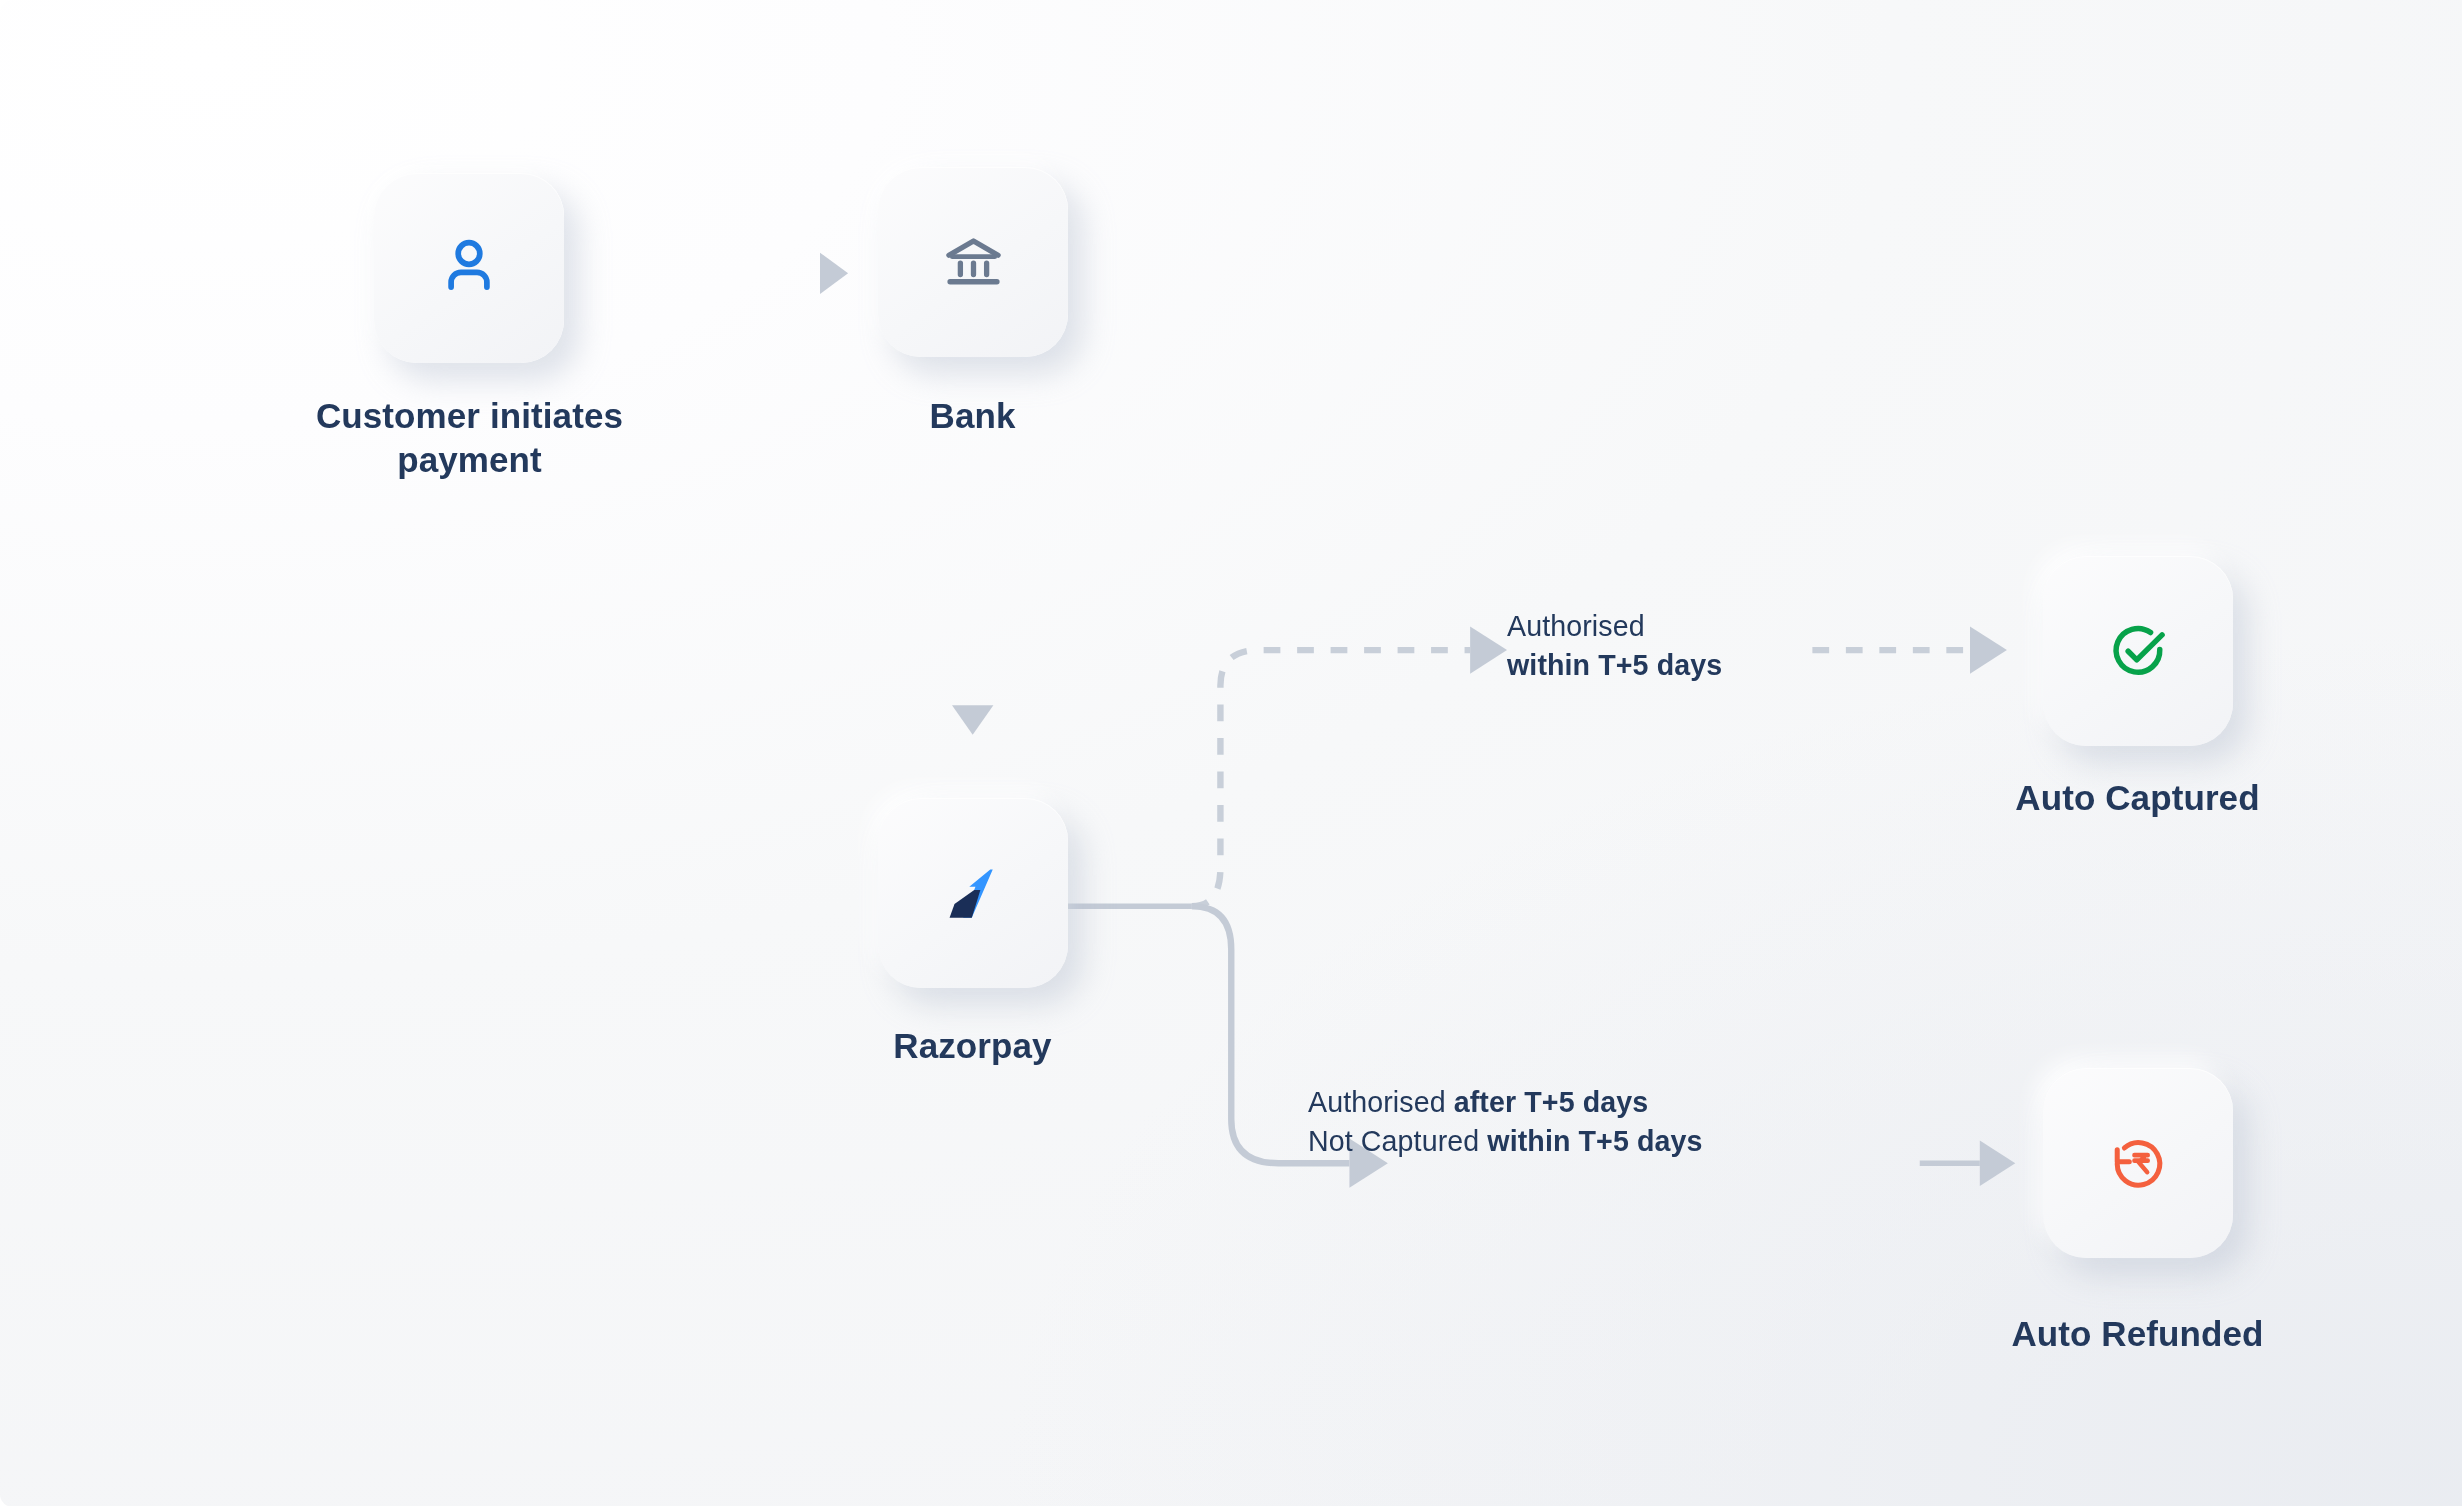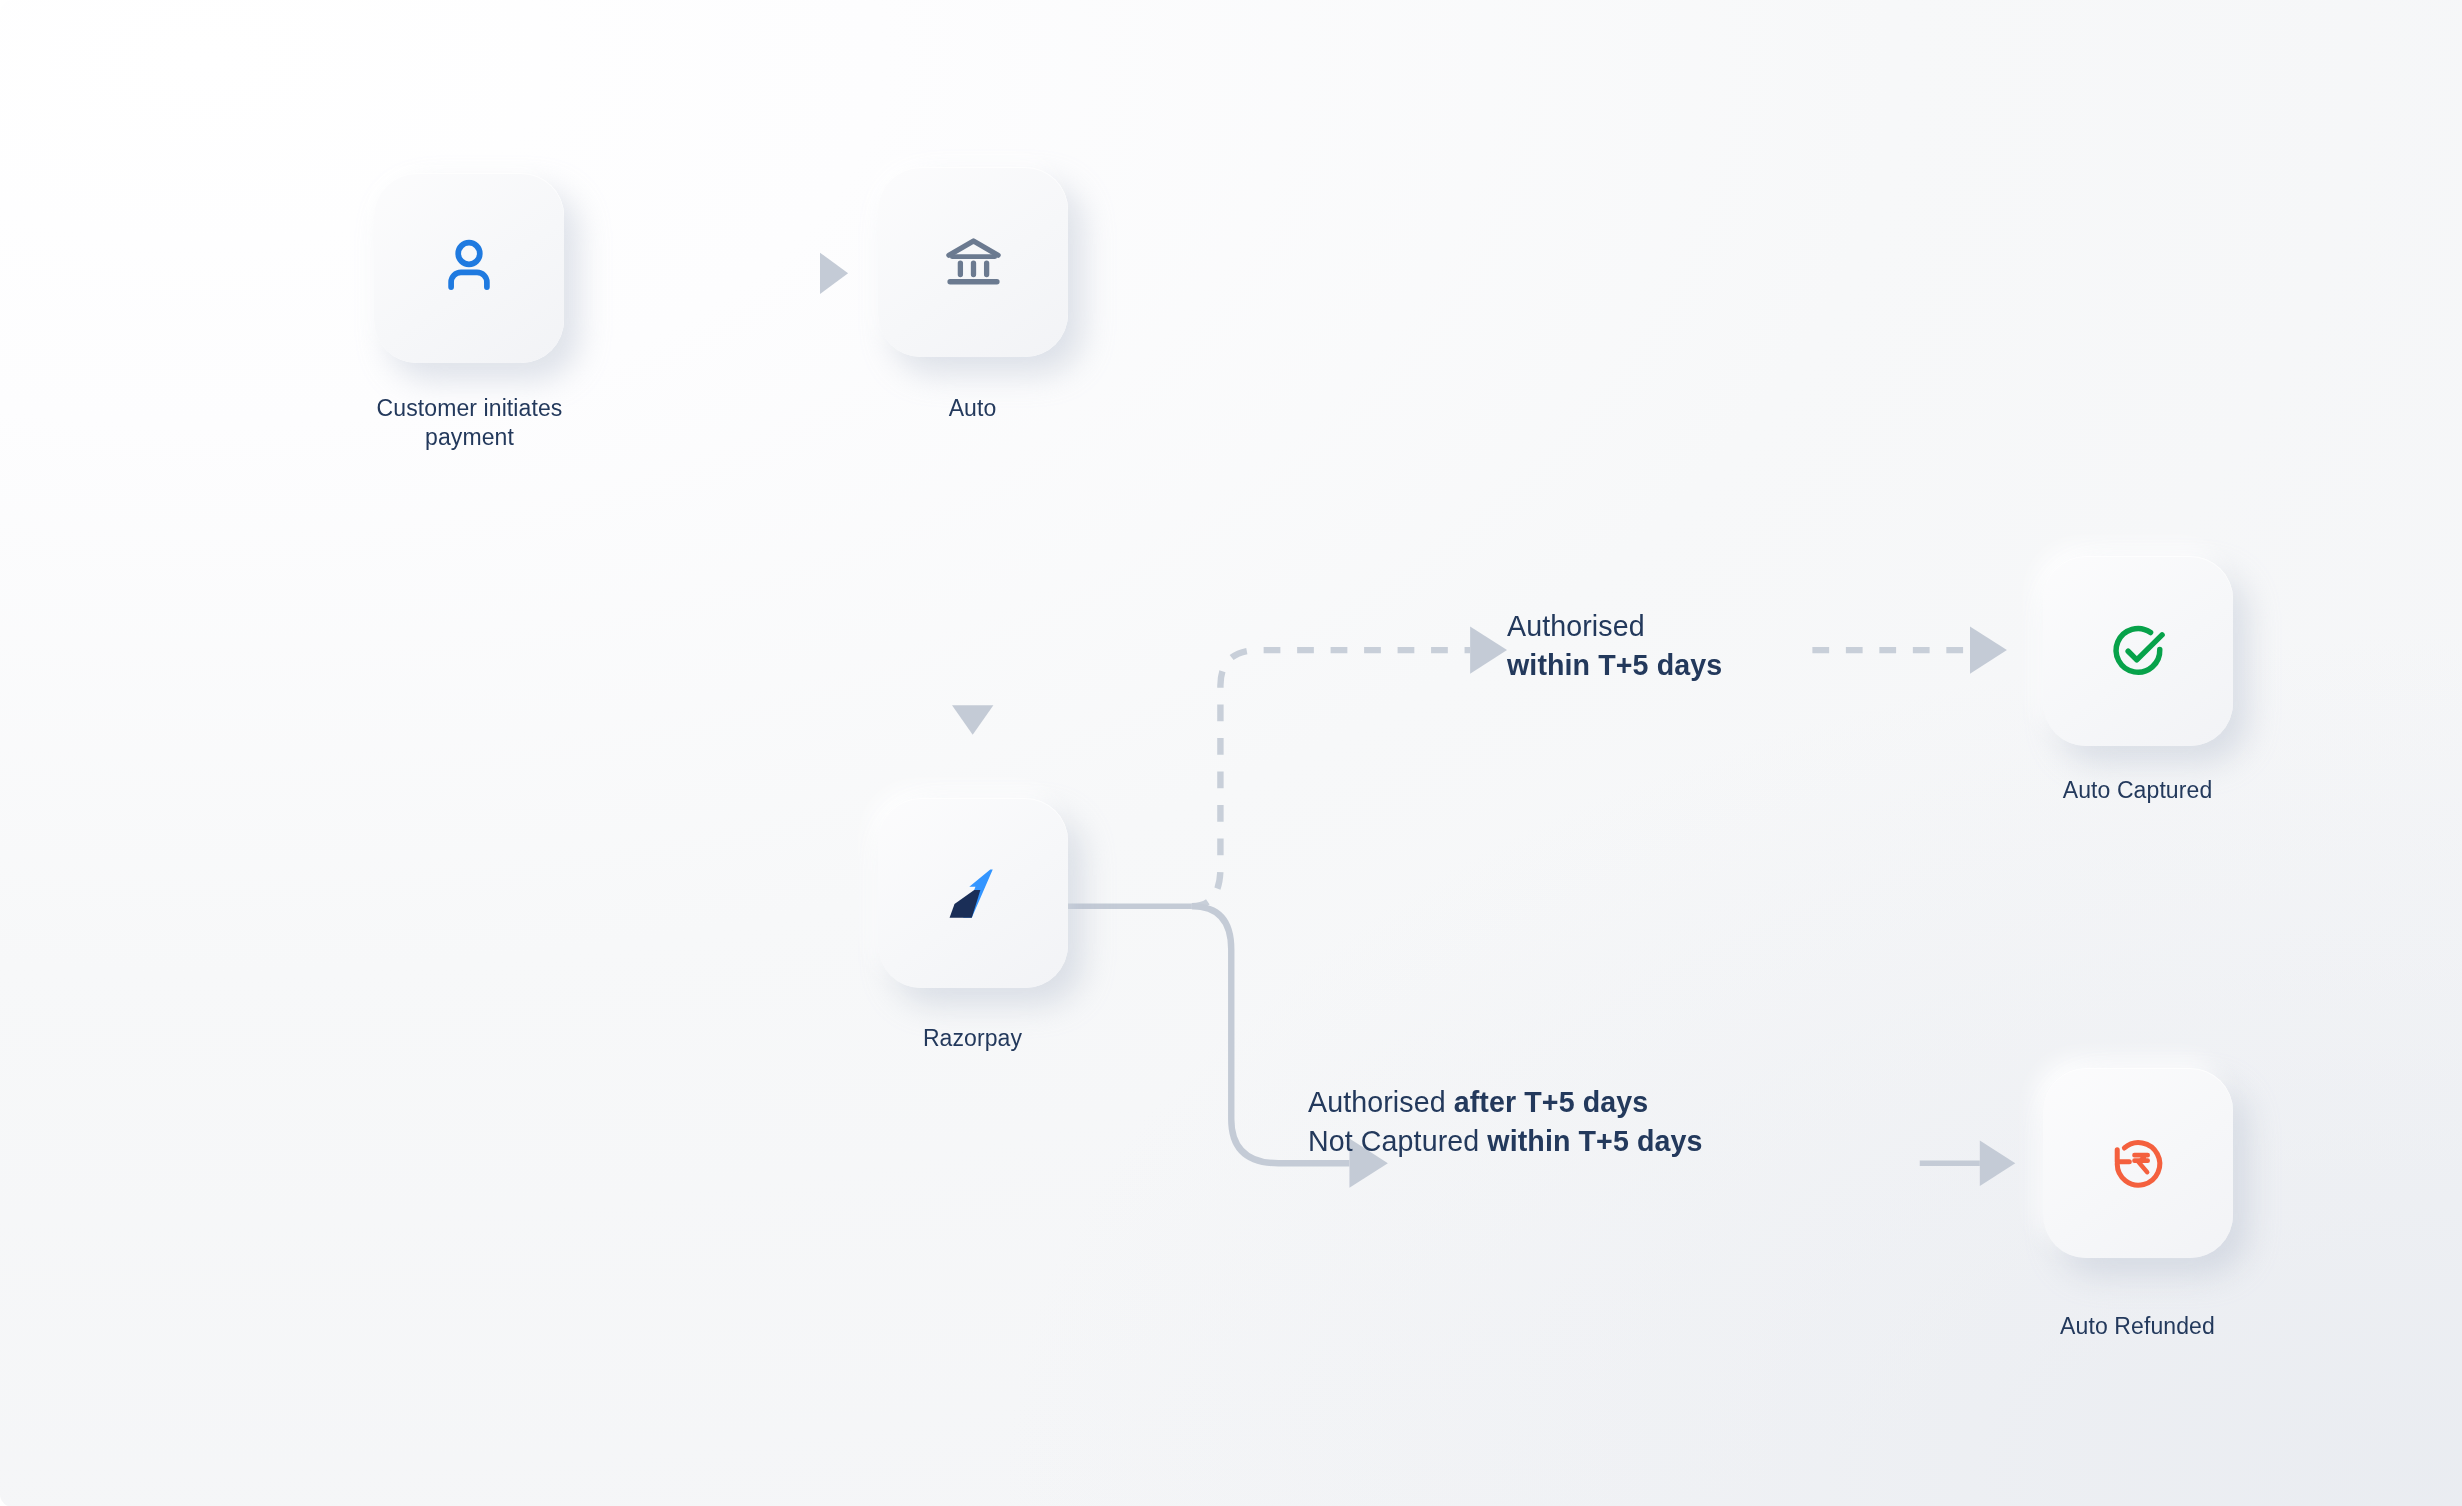--- a/index.html
+++ b/index.html
@@ -33,23 +33,23 @@
     box-shadow:
       14.8px 16.7px 30.5px rgba(178,188,206,.42),
       -7.9px -8.9px 21.7px rgba(255,255,255,.96),
       0 1px 1px rgba(255,255,255,.8) inset;
     display:flex;align-items:center;justify-content:center;
   }
   .caption{
     position:absolute;
     text-align:center;
     color:#23395c;
-    font-size:23px;
+    font-size:35px;
     line-height:1.25;
-    font-weight:400;
+    font-weight:700;
     letter-spacing:0.1px;
     white-space:pre-line;
   }
 
   .edgelabel{
     position:absolute;
     text-align:left;
     color:#23395c;
     font-size:28.6px;
     line-height:1.38;
@@ -116,21 +116,21 @@
 
   <div class="node">
     <div class="card" style="left:878px;top:167px;width:190px;height:190px;">
       <svg width="67" height="67" viewBox="0 0 24 24" fill="none">
         <path d="M3.2 9.4 12 4.3l8.8 5.1" stroke="#6b7a90" stroke-width="1.9" stroke-linecap="round" stroke-linejoin="round"></path>
         <path d="M4.4 9.9h15.2" stroke="#6b7a90" stroke-width="1.7" stroke-linecap="round"></path>
         <path d="M7.3 12.2v4.1M12 12.2v4.1M16.7 12.2v4.1" stroke="#6b7a90" stroke-width="1.9" stroke-linecap="round"></path>
         <path d="M3.6 18.9h16.8" stroke="#6b7a90" stroke-width="1.9" stroke-linecap="round"></path>
       </svg>
     </div>
-    <div class="caption" style="left:805px;top:394px;width:335px;">Auto</div>
+    <div class="caption" style="left:805px;top:394px;width:335px;">Bank</div>
   </div>
 
   <div class="node">
     <div class="card" style="left:878px;top:798px;width:190px;height:190px;">
       <svg width="74" height="74" viewBox="0 0 120 120" fill="none">
         <polygon points="88,22 54,50 64,50 44,100 58,100 92,22" fill="#3395ff"></polygon>
         <polygon points="62,55 30,78 22,100 58,100 72,55" fill="#1a2e57"></polygon>
       </svg>
     </div>
     <div class="caption" style="left:805px;top:1024px;width:335px;">Razorpay</div>

